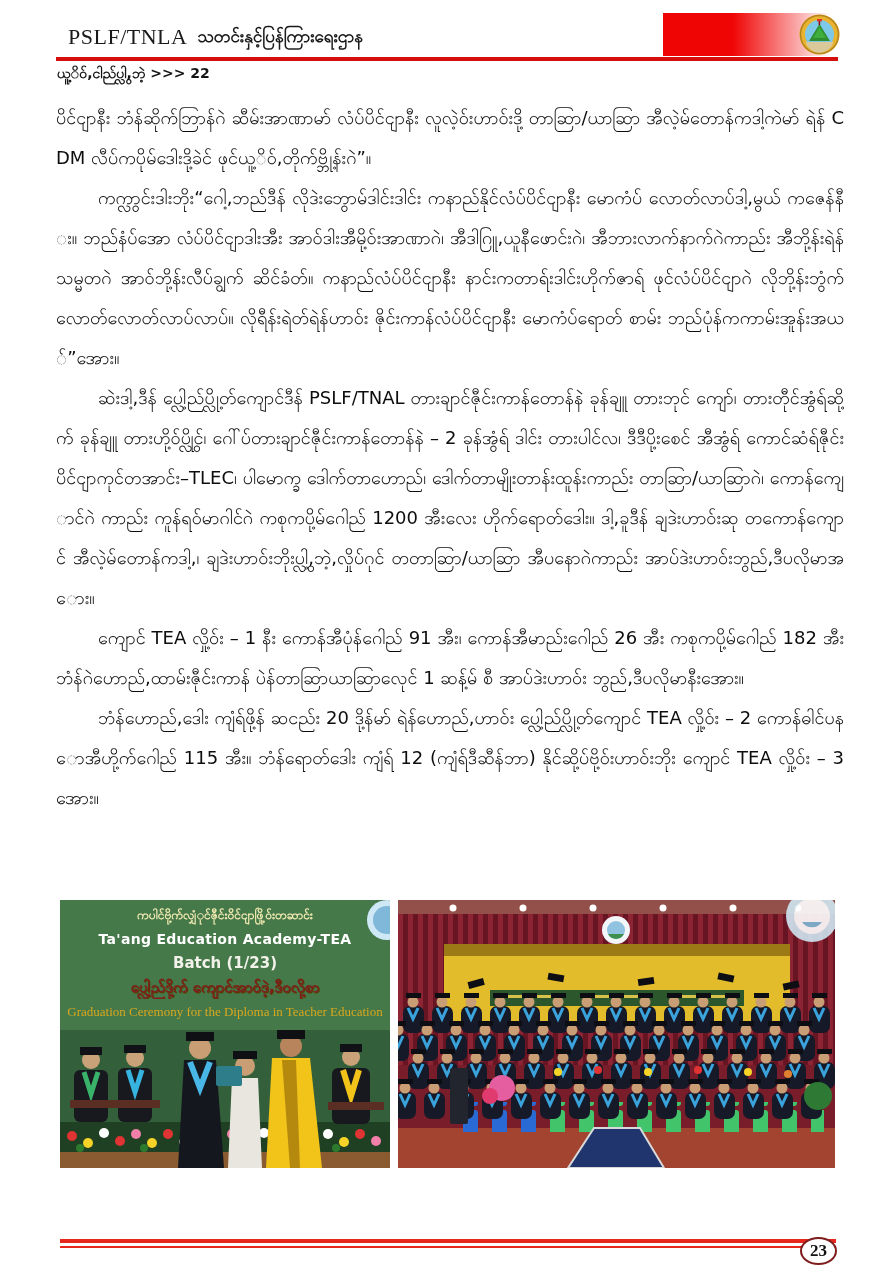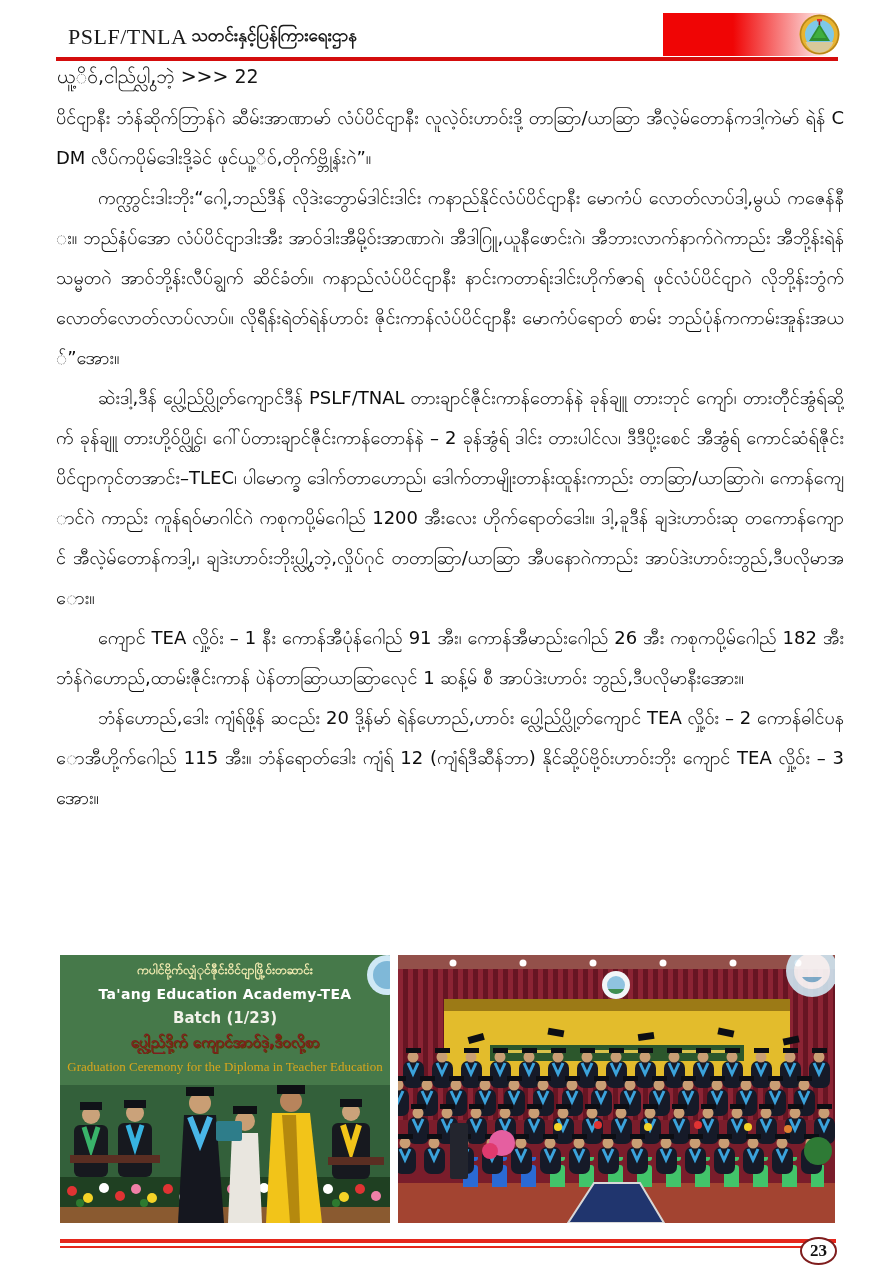--- a/index.html
+++ b/index.html
@@ -3,41 +3,41 @@
 <meta charset="utf-8">
 <style>
   * { margin:0; padding:0; box-sizing:border-box; }
   html,body { background:#e8e8e8; }
   .page {
     position:relative; width:896px; height:1280px; margin:0 auto;
     background:#ffffff; overflow:hidden;
     font-family:"DejaVu Sans", sans-serif; color:#111;
   }
   
-  .header-title { position:absolute; left:68px; top:24px; display:flex; align-items:flex-start; gap:4px; }
+  .header-title { position:absolute; left:68px; top:24px; display:flex; align-items:flex-end; gap:10px; }
   .org-name { font-family:"Liberation Serif", serif; font-size:22px; letter-spacing:0.5px; color:#1a1a1a; }
   .dept-name { font-size:17px; font-weight:bold; color:#1a1a1a; }
   .red-banner {
     position:absolute; left:663px; top:13px; width:175px; height:43px;
     background:linear-gradient(to right, #f00505 0%, #f00505 40%, #ffffff 96%);
   }
   .emblem { position:absolute; left:799px; top:14px; width:41px; height:41px; }
   .header-rule { position:absolute; left:56px; top:57px; width:782px; height:4px; background:#d40d0d; }
-  .continuation { position:absolute; left:57px; top:64px; font-size:19px; font-weight:normal; color:#141414; }
+  .continuation { position:absolute; left:57px; top:64px; font-size:14px; font-weight:bold; color:#141414; }
   
   .article {
     position:absolute; left:56px; top:98px; width:788px; height:850px;
     overflow:hidden; text-align:justify;
     font-size:18px; line-height:40px; color:#0d0d0d;
     overflow-wrap:anywhere; word-break:break-all;
   }
   .article p { margin:0; }
   .article p + p { text-indent:42px; }
   
-  .photo { position:absolute; top:955px; height:268px; overflow:hidden; }
+  .photo { position:absolute; top:900px; height:268px; overflow:hidden; }
   .photo svg { position:absolute; left:0; top:0; width:100%; height:100%; }
   .photo-left  { left:60px;  width:330px; }
   .photo-right { left:398px; width:437px; }
   .lp-caption { position:absolute; left:0; right:0; text-align:center; white-space:nowrap; overflow:hidden; z-index:3; }
   .lp-c1 { top:7px;   font-size:12px; font-weight:bold; color:#f3ecb2; }
   .lp-c2 { top:31px;  font-size:14px; font-weight:bold; color:#ffffff; letter-spacing:0.3px; }
   .lp-c3 { top:54px;  font-size:15px; font-weight:bold; color:#f2f2ea; }
   .lp-c4 { top:77px;  font-size:15px; font-weight:bold; color:#7f1d1d; text-shadow:1px 1px 0 #5a3c00; }
   .lp-c5 { top:104px; font-size:13px; color:#d9a61d; font-family:"Liberation Serif", serif; }
   

